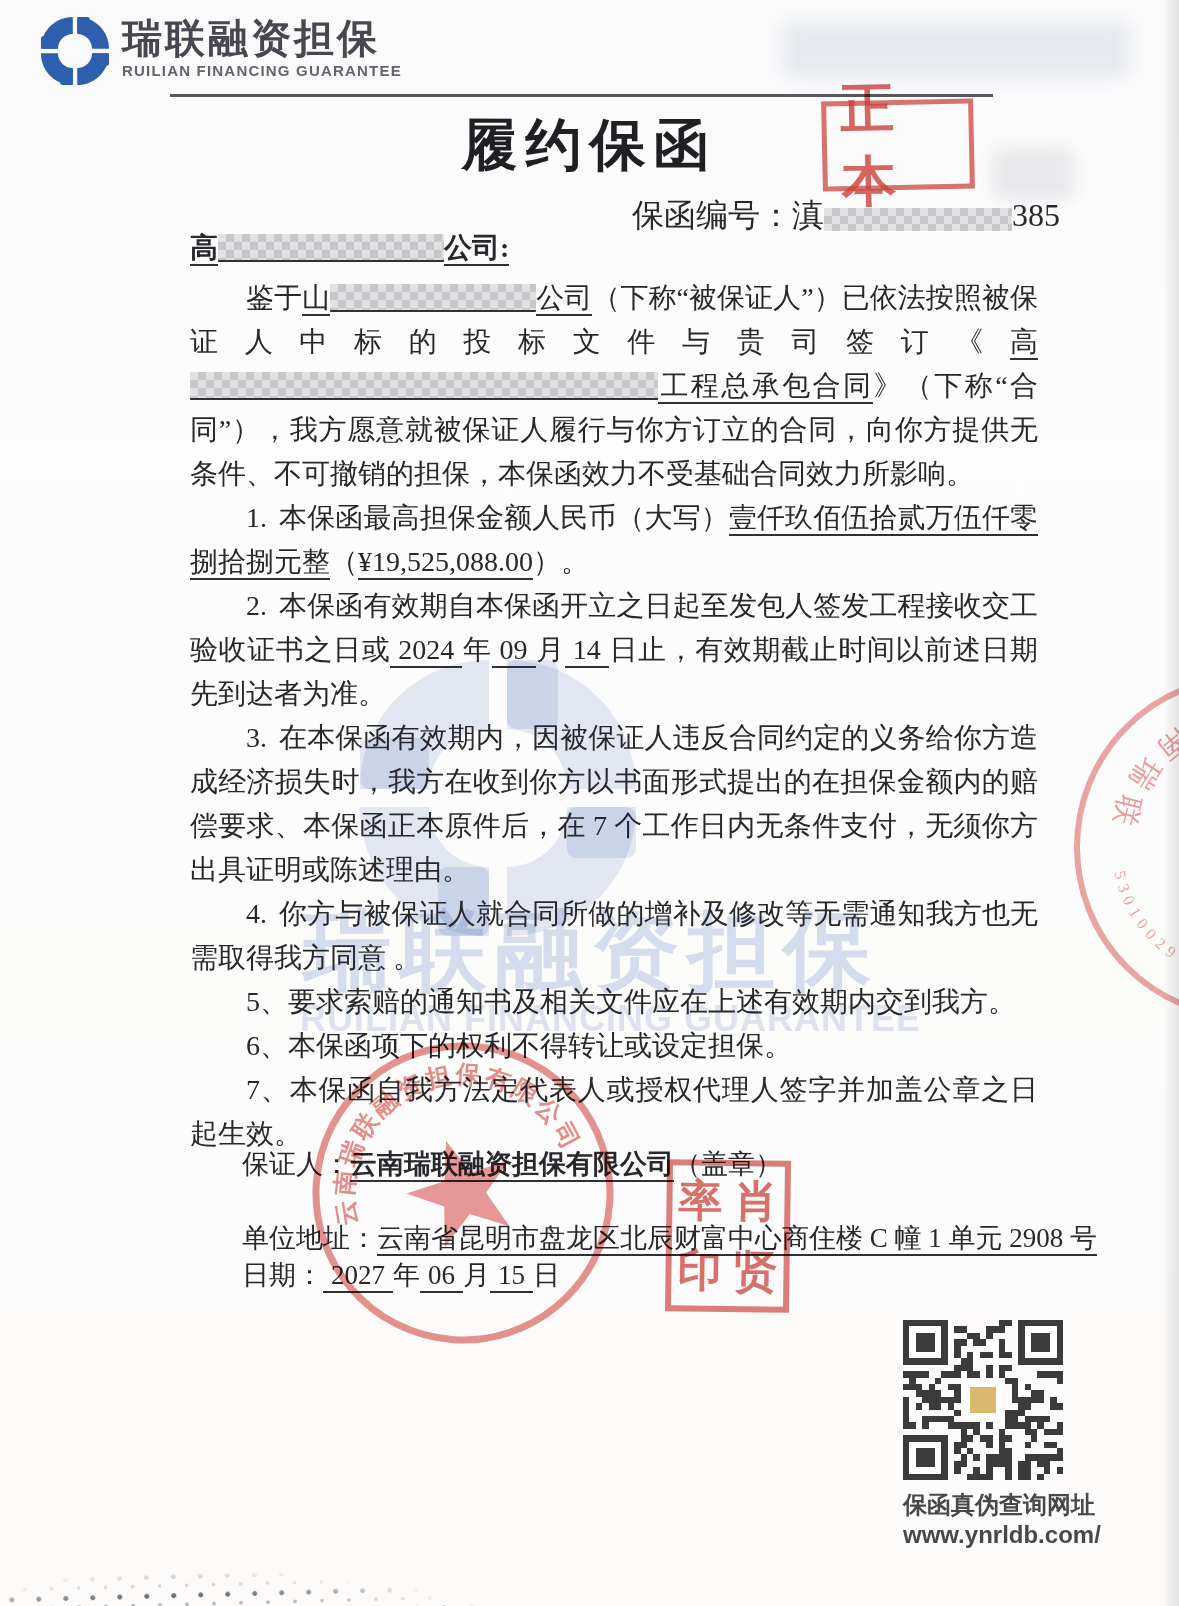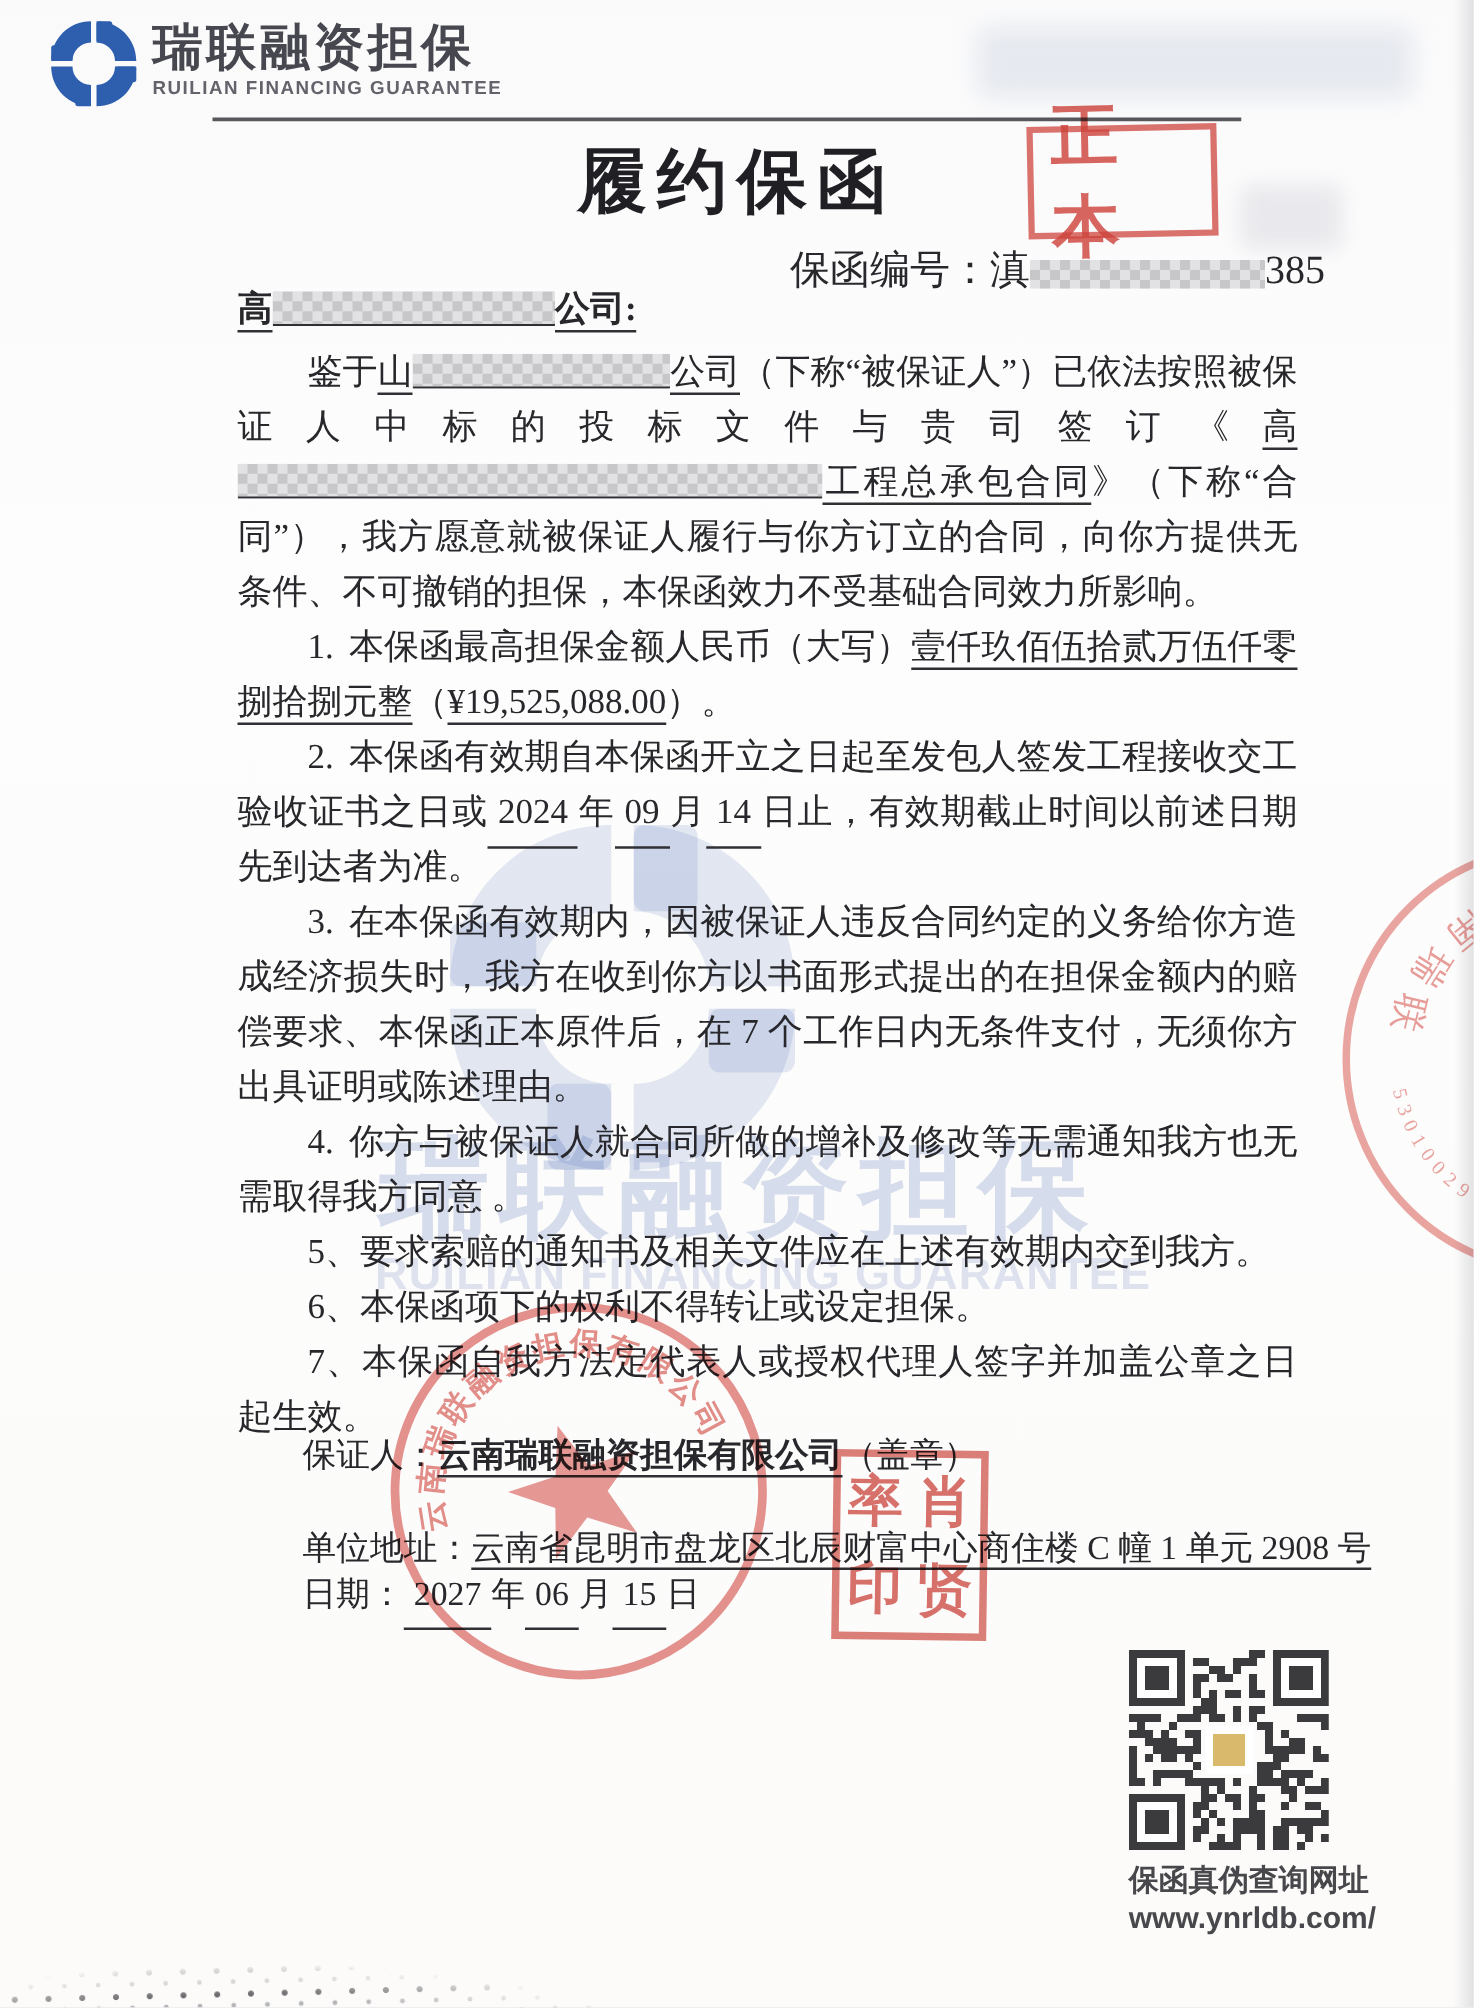--- a/index.html
+++ b/index.html
@@ -30,21 +30,21 @@
   .mz-addr{width:226px;}
   .mz-co{width:206px;}
   .mz-contract{width:468px;}
   
   .content{position:absolute;left:176px;top:226px;width:848px;font-size:28px;line-height:44px;text-align:justify;margin-left:14px;}
   .content p{margin:0;}
   .addressee{font-weight:700;margin-bottom:6px;}
   .indent{text-indent:2em;}
   .cl{margin-top:6px;}
   .u{border-bottom:2px solid #303034;padding-bottom:1px;}
-  .uv{border-bottom:2px solid #303034;padding:0 8px 12px;}
+  .uv{border-bottom:2px solid #303034;padding:0 8px 1px;}
   .num{margin-right:12px;}
   
   .sig{position:absolute;left:242px;top:1146px;width:930px;font-size:27px;line-height:37px;white-space:nowrap;}
   .sig .row1{margin-bottom:37px;font-family:Liberation Serif, serif;}
   .blank-line{display:inline-block;width:212px;border-bottom:2px solid #303034;height:24px;vertical-align:-3px;margin:0 8px;}
   .bold{font-weight:700;}
   
   .wm-logo{position:absolute;left:348px;top:648px;}
   .wm-cn{position:absolute;left:303px;top:892px;font-family:"Liberation Sans","DejaVu Sans",sans-serif;
     font-weight:700;font-size:88px;letter-spacing:8px;color:rgba(62,96,175,.20);white-space:nowrap;}

